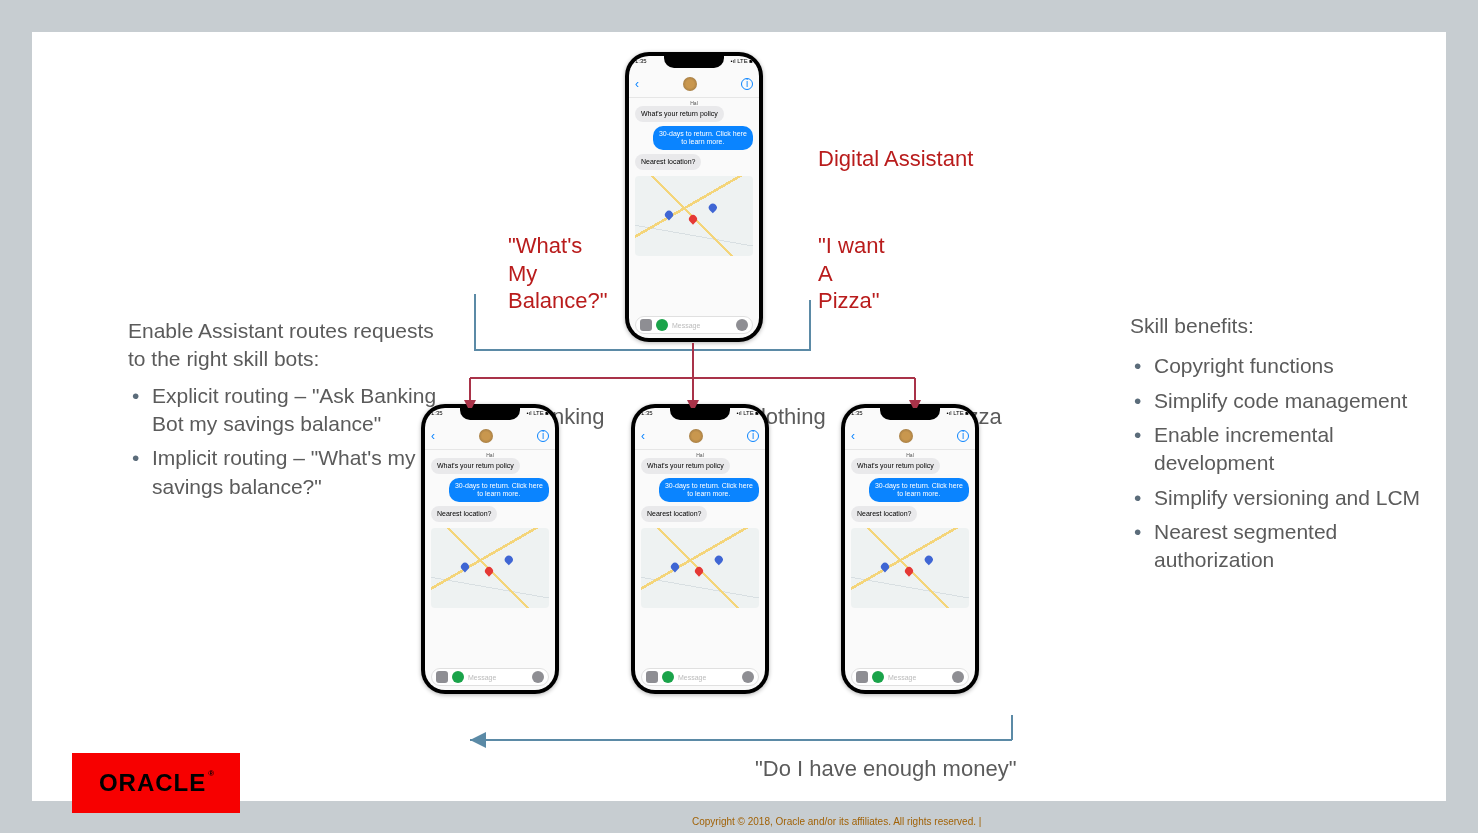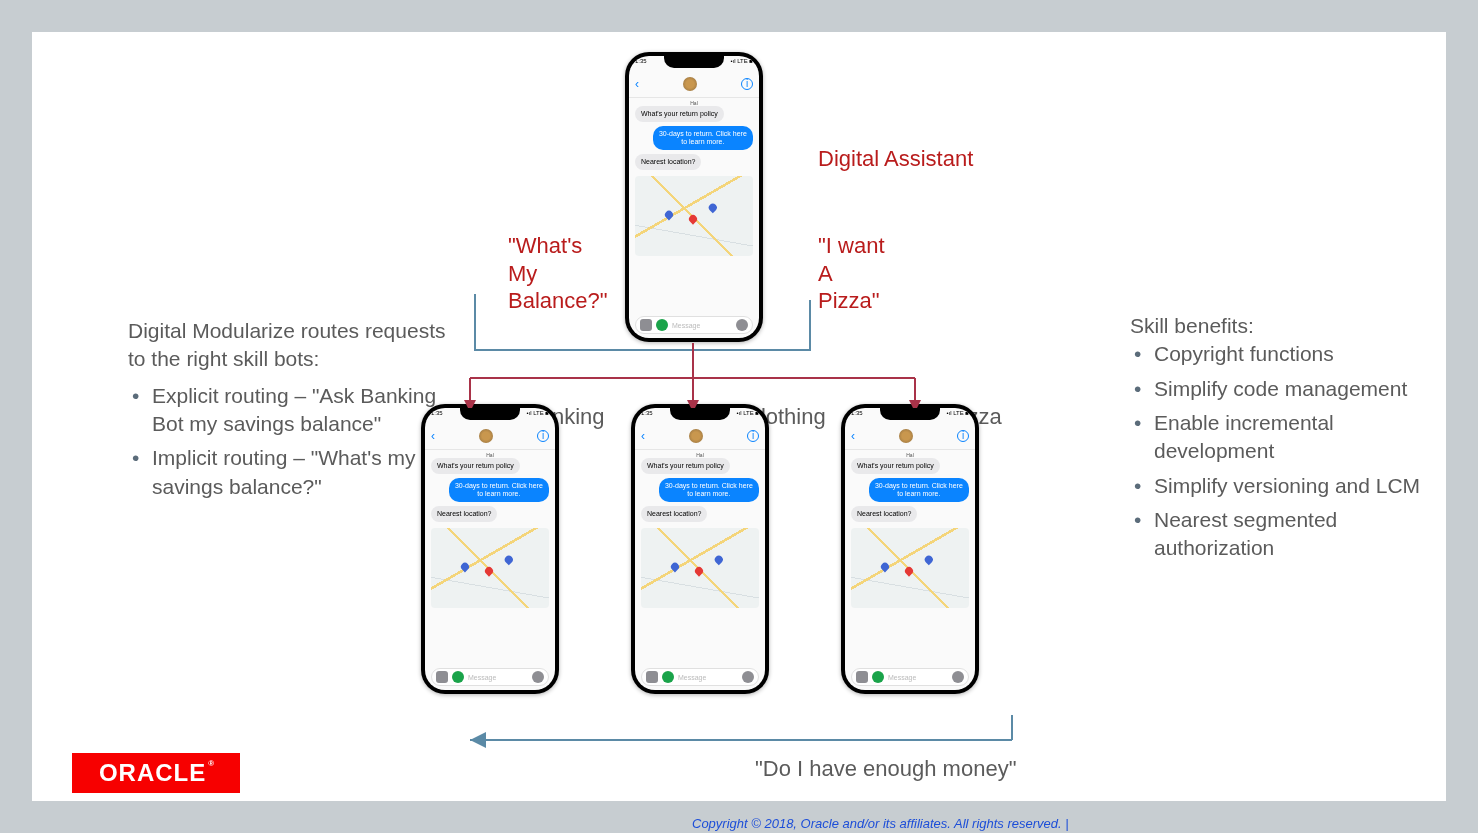--- a/index.html
+++ b/index.html
@@ -4,29 +4,29 @@
   <style>
     * { margin:0; padding:0; box-sizing:border-box; }
     body { font-family:"Segoe UI",Arial,sans-serif; background:#c7cdd1; width:1478px; height:833px; position:relative; overflow:hidden; }
     .slide { position:absolute; left:32px; top:32px; width:1414px; height:769px; background:#fff; }
     .left-col { position:absolute; left:96px; top:285px; width:320px; color:#5b5b5b; font-size:21px; line-height:1.35; }
     .left-col .intro { margin-bottom:8px; }
     .left-col ul { list-style:none; padding-left:0; }
     .left-col li { padding-left:24px; position:relative; margin-bottom:6px; }
     .left-col li::before { content:"•"; position:absolute; left:4px; color:#5b6c7a; }
     .right-col { position:absolute; left:1098px; top:280px; width:320px; color:#5b5b5b; font-size:21px; line-height:1.35; }
-    .right-col .intro { margin-bottom:0; }
+    .right-col .intro { margin-bottom:12px; }
     .right-col ul { list-style:none; }
     .right-col li { padding-left:24px; position:relative; margin-bottom:6px; }
     .right-col li::before { content:"•"; position:absolute; left:4px; color:#5b6c7a; }
     .label { position:absolute; color:#b91c1c; font-size:22px; line-height:1.25; white-space:pre-line; }
     .skill-label { position:absolute; color:#5b5b5b; font-size:22px; background:#fff; padding:2px 4px; }
     .bottom-quote { position:absolute; left:723px; top:724px; color:#5b5b5b; font-size:22px; }
-    .copyright { position:absolute; left:660px; top:784px; font-size:13px; color:#1d4ed8;font-style:italic; }
-    .oracle-logo { position:absolute; left:72px; top:753px; width:168px; height:40px; background:#f70000; color:#ffffff; display:flex; align-items:center; justify-content:center; font-family:Arial,sans-serif; font-weight:700; font-size:24px; letter-spacing:1px; z-index:10; }
+    .copyright { position:absolute; left:660px; top:784px; font-size:10px; color:#a16207; }
+    .oracle-logo { position:absolute; left:72px; top:753px; width:168px; height:60px; background:#f70000; color:#000000; display:flex; align-items:center; justify-content:center; font-family:Arial,sans-serif; font-weight:700; font-size:24px; letter-spacing:1px; z-index:10; }
     .oracle-logo sup { font-size:8px; position:relative; top:-10px; left:2px; }
 
     
     .phone { position:absolute; width:130px; height:274px; background:#000; border-radius:24px; padding:4px; box-shadow:0 1px 4px rgba(0,0,0,.3); }
     .phone .screen { width:100%; height:100%; background:#fafafa; border-radius:20px; position:relative; overflow:hidden; }
     .phone.sm { width:138px; height:290px; }
     .notch { position:absolute; top:0; left:50%; transform:translateX(-50%); width:60px; height:12px; background:#000; border-radius:0 0 10px 10px; z-index:5; }
     .statusbar { position:absolute; top:2px; left:6px; right:6px; height:12px; font-size:6px; color:#000; display:flex; justify-content:space-between; }
     .header { position:absolute; top:14px; left:0; right:0; height:28px; border-bottom:1px solid #e6e6e6; display:flex; align-items:center; justify-content:space-between; padding:0 6px; }
     .header .back { color:#0a84ff; font-size:12px; }
@@ -52,21 +52,21 @@
 
     
     svg.overlay { position:absolute; left:0; top:0; width:1478px; height:833px; pointer-events:none; }
   </style>
 </head>
 <body>
 
 <div class="slide">
 
   <div class="left-col">
-    <div class="intro">Digital Modularize routes requests to the right skill bots:</div>
+    <div class="intro">Enable Assistant routes requests to the right skill bots:</div>
     <ul>
       <li>Explicit routing – "Ask Banking Bot my savings balance"</li>
       <li>Implicit routing – "What's my savings balance?"</li>
     </ul>
   </div>
 
   <div class="right-col">
     <div class="intro">Skill benefits:</div>
     <ul>
       <li>Copyright functions</li>

